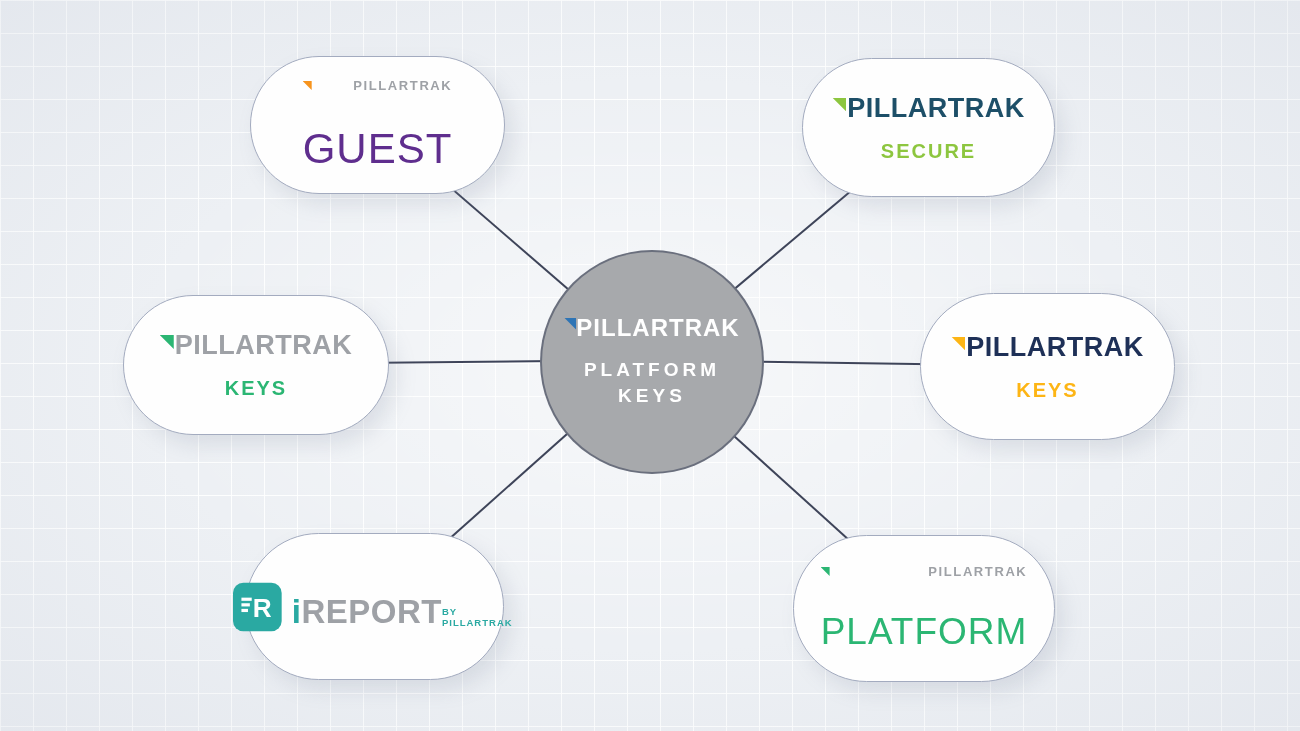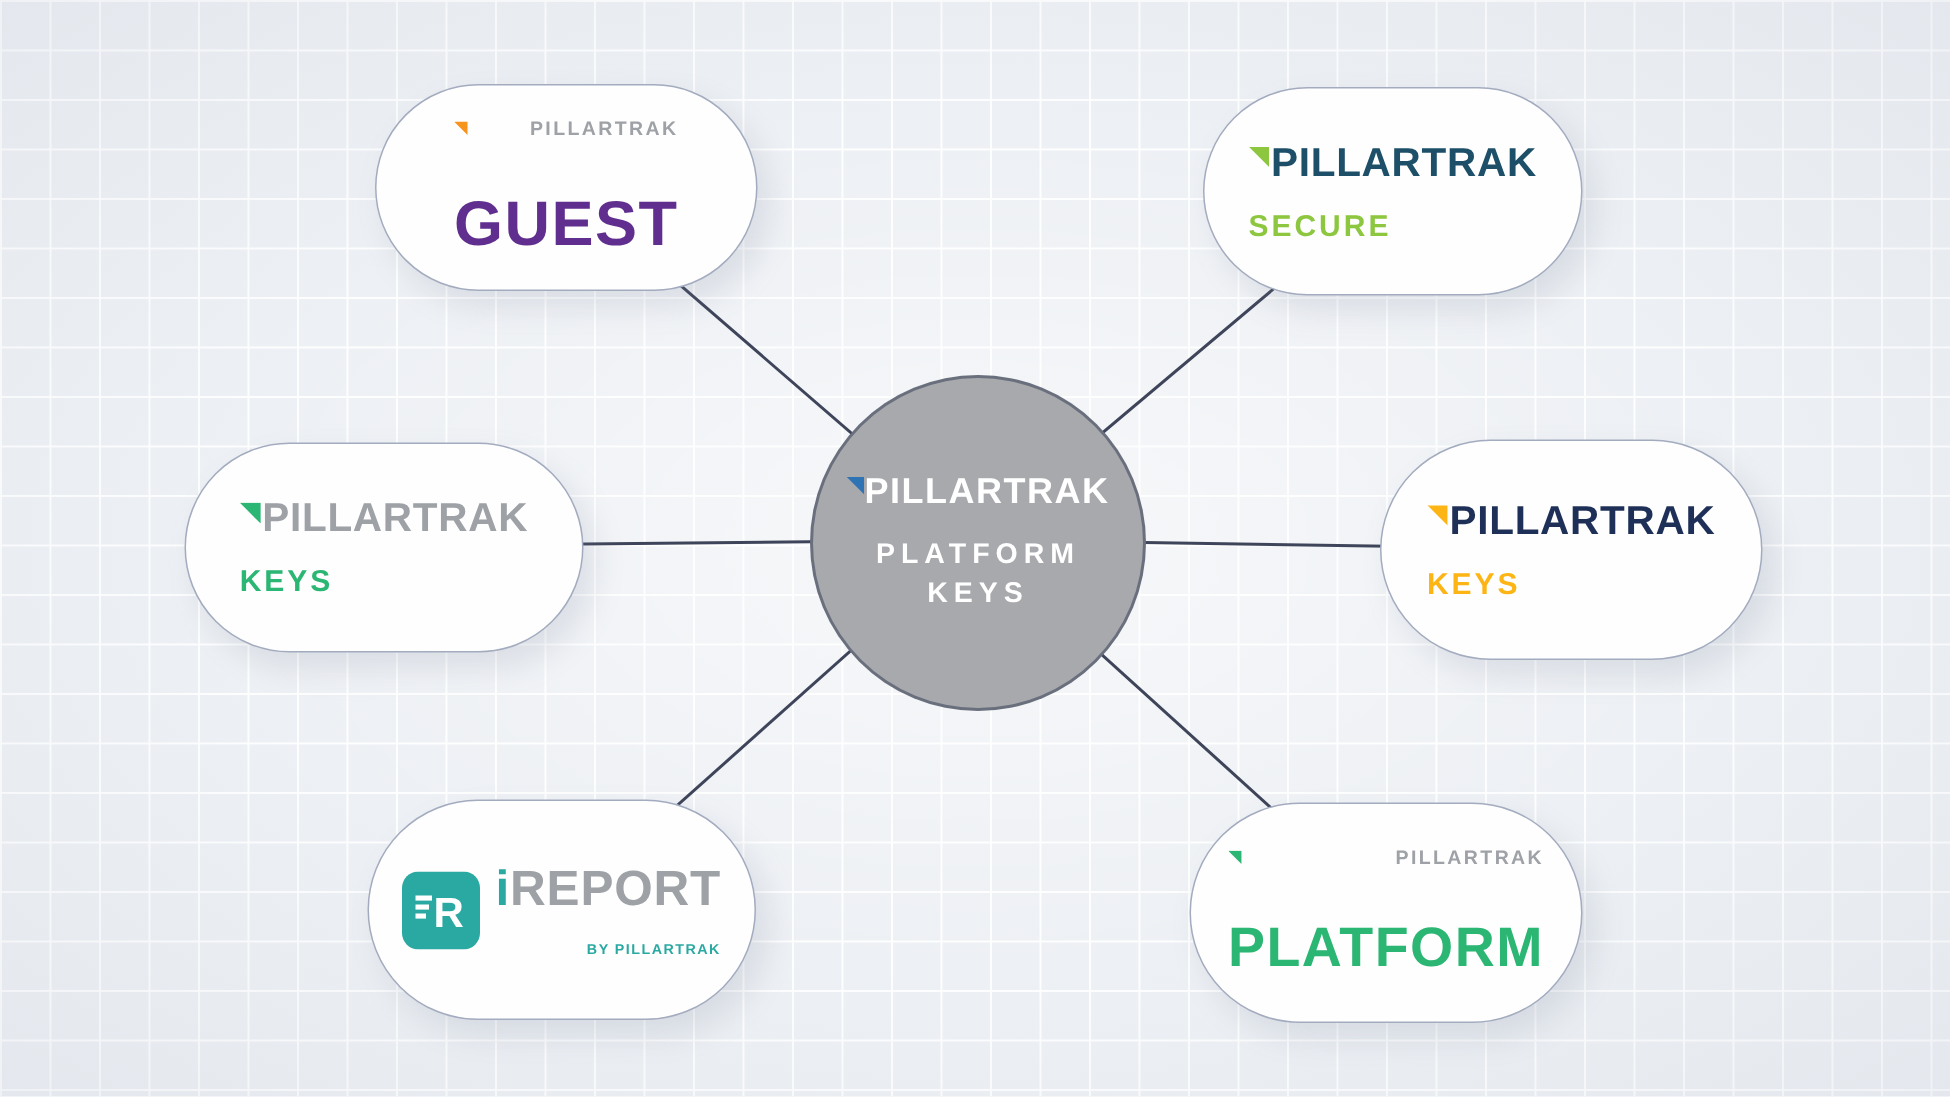--- a/index.html
+++ b/index.html
@@ -46,40 +46,40 @@
   
   .tri{display:inline-block;clip-path:polygon(0 0,100% 0,100% 100%);flex:0 0 auto;}
   .tri-sm{width:9px;height:9px;margin-top:2px;margin-right:1px;}
   .tri-lg{width:14px;height:14px;margin-top:3px;margin-right:1px;}
 
   .brand-row{display:flex;align-items:flex-start;line-height:1;justify-content:space-between;}
   .brand-sm{font-size:13px;font-weight:bold;letter-spacing:1.6px;}
   .brand-lg{font-size:27px;font-weight:bold;letter-spacing:0.5px;}
 
   .stack{display:flex;flex-direction:column;}
-  .stack-a .product{font-weight:700;line-height:1.05;letter-spacing:1px;margin-top:35px;}
-  .stack-b .product{font-weight:800;text-align:left;letter-spacing:2px;margin-top:19px;font-size:20px;line-height:1;}
+  .stack-a .product{font-weight:400;line-height:1.05;letter-spacing:1px;margin-top:35px;}
+  .stack-b .product{font-weight:800;text-align:center;letter-spacing:2px;margin-top:19px;font-size:20px;line-height:1;}
 
   .guest-brand, .asset-brand-color, .vendors-brand, .report-rest{color:#9ea1a6;}
   .guest .tri{background:#f7941e;}
   .guest .product{color:#5f2e8e;font-size:42px;}
   .secure .brand-lg{color:#1d4f68;}
   .secure .tri{background:#8dc63f;}
   .secure .product{color:#8dc63f;}
   .asset .brand-lg{color:#9ea1a6;}
   .asset .tri{background:#2bb673;}
   .asset .product{color:#2bb673;}
   .keys .brand-lg{color:#1e3057;}
   .keys .tri{background:#fdb515;}
   .keys .product{color:#fdb515;}
   .vendors .tri{background:#2bb673;}
   .vendors .product{color:#2bb673;font-size:37px;}
 
   .ireport-row{display:flex;align-items:center;gap:10px;}
-  .ireport-text{display:flex;flex-direction:column;align-items:flex-end;}
+  .ireport-text{display:flex;flex-direction:row;align-items:flex-end;}
   .ireport-name{font-size:33px;font-weight:800;line-height:1;letter-spacing:0.5px;}
   .ireport-name .i{color:#2aa9a2;text-transform:lowercase;}
   .byline{font-size:9.5px;font-weight:bold;color:#2aa9a2;letter-spacing:1px;margin-top:20px;}
 
   .center-brand{font-size:24px;font-weight:bold;color:#ffffff;letter-spacing:1px;}
   .circle .tri{background:#2e74b5;width:12px;height:12px;margin-top:2px;}
   .center-label{margin-top:17px;text-align:center;color:#ffffff;font-size:19px;font-weight:bold;letter-spacing:4px;line-height:1.35;}
 </style>
 </head>
 <body>

